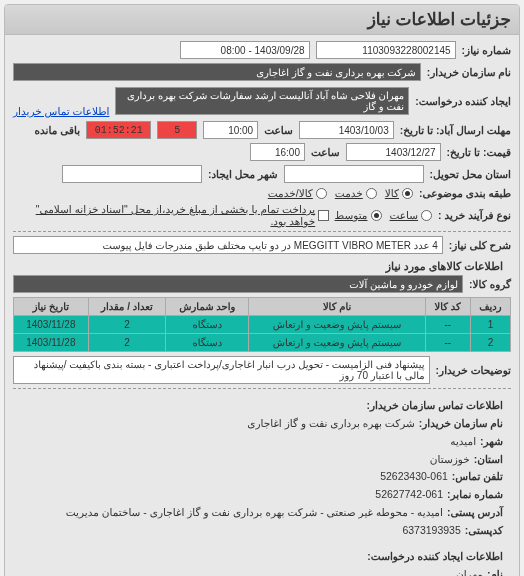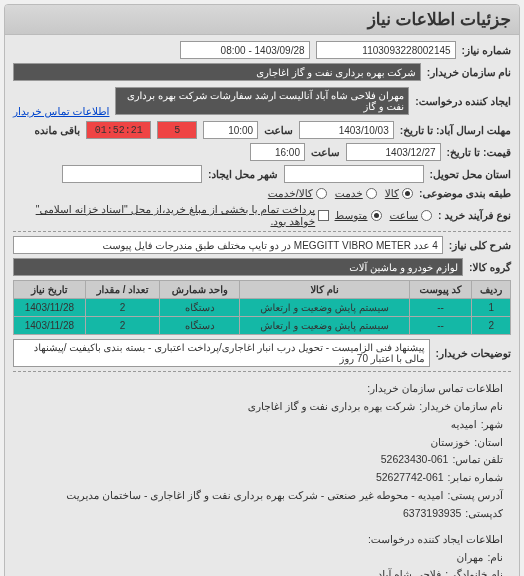--- a/index.html
+++ b/index.html
@@ -123,21 +123,21 @@
 }
 .info-block {
   padding: 4px 8px;
   font-size: 10.5px;
   line-height: 1.7;
 }
 .info-block .line {
   display: flex;
   gap: 4px;
 }
-.info-block .k { font-weight: normal; }
+.info-block .k { font-weight: bold; }
 hr { border: none; border-top: 1px dashed #999; margin: 4px 0; }
 </style>
 </head>
 <body>
 
 <div class="panel">
   <div class="panel-header">جزئیات اطلاعات نیاز</div>
   <div class="panel-body">
 
     <div class="row">
@@ -217,31 +217,32 @@
         </span>
     </div>
 
     <hr>
 
     <div class="row">
       <span class="label">شرح کلی نیاز:</span>
       <span class="field">4 عدد MEGGITT VIBRO METER در دو تایپ مختلف طبق مندرجات فایل پیوست</span>
     </div>
 
+    <div class="section-title">اطلاعات کالاهای مورد نیاز</div>
 
     <div class="row">
       <span class="label">گروه کالا:</span>
       <span class="field dark">لوازم خودرو و ماشین آلات</span>
     </div>
 
     <table class="data">
       <thead>
         <tr>
           <th>ردیف</th>
-          <th>کد پیوست</th>
+          <th>کد کالا</th>
           <th>نام کالا</th>
           <th>واحد شمارش</th>
           <th>تعداد / مقدار</th>
           <th>تاریخ نیاز</th>
         </tr>
       </thead>
       <tbody>
         <tr>
           <td>1</td>
           <td>--</td>

